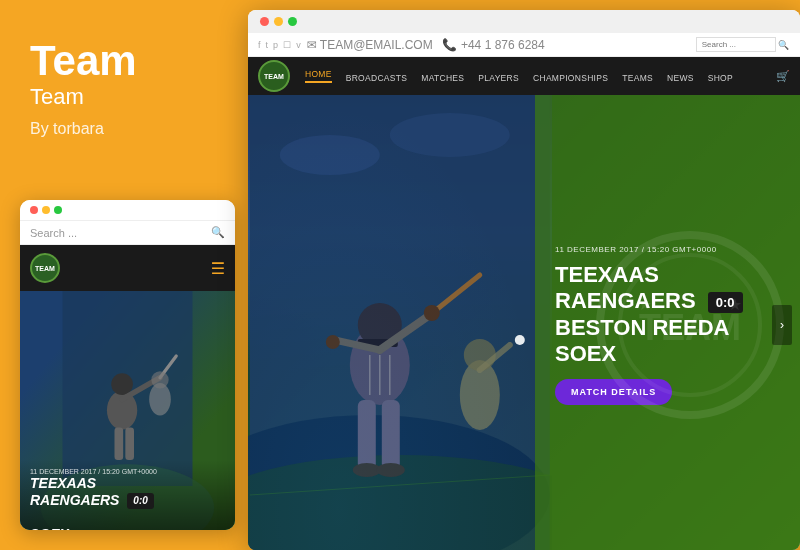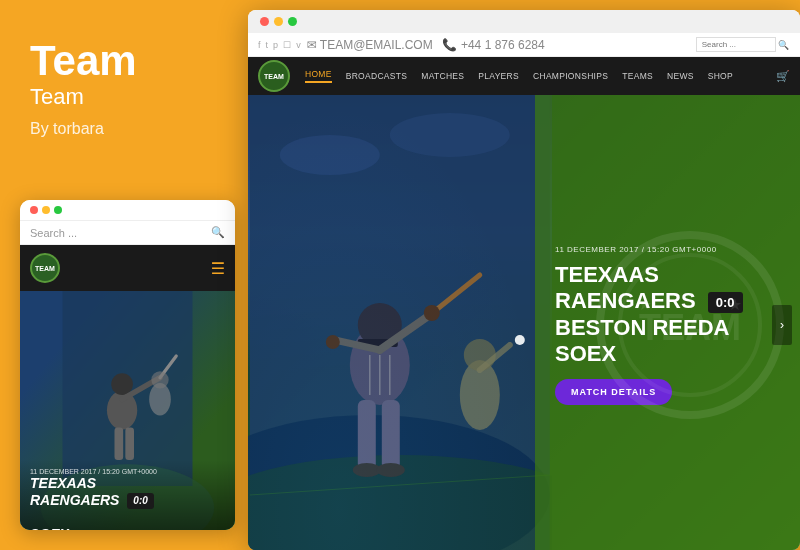--- a/index.html
+++ b/index.html
@@ -252,21 +252,21 @@
       border: 2px solid #5a9a3a;
       display: flex; align-items: center; justify-content: center;
       font-size: 7px;
       color: #fff;
       font-weight: bold;
       margin-right: 15px;
       flex-shrink: 0;
     }
     .desktop-nav-items {
       display: flex;
-      align-items: center;
+      align-items: flex-end;
       gap: 14px;
       flex: 1;
       font-size: 9px;
       color: #ccc;
     }
     .desktop-nav-item {
       color: #ccc;
       text-decoration: none;
       font-size: 8.5px;
       text-transform: uppercase;

